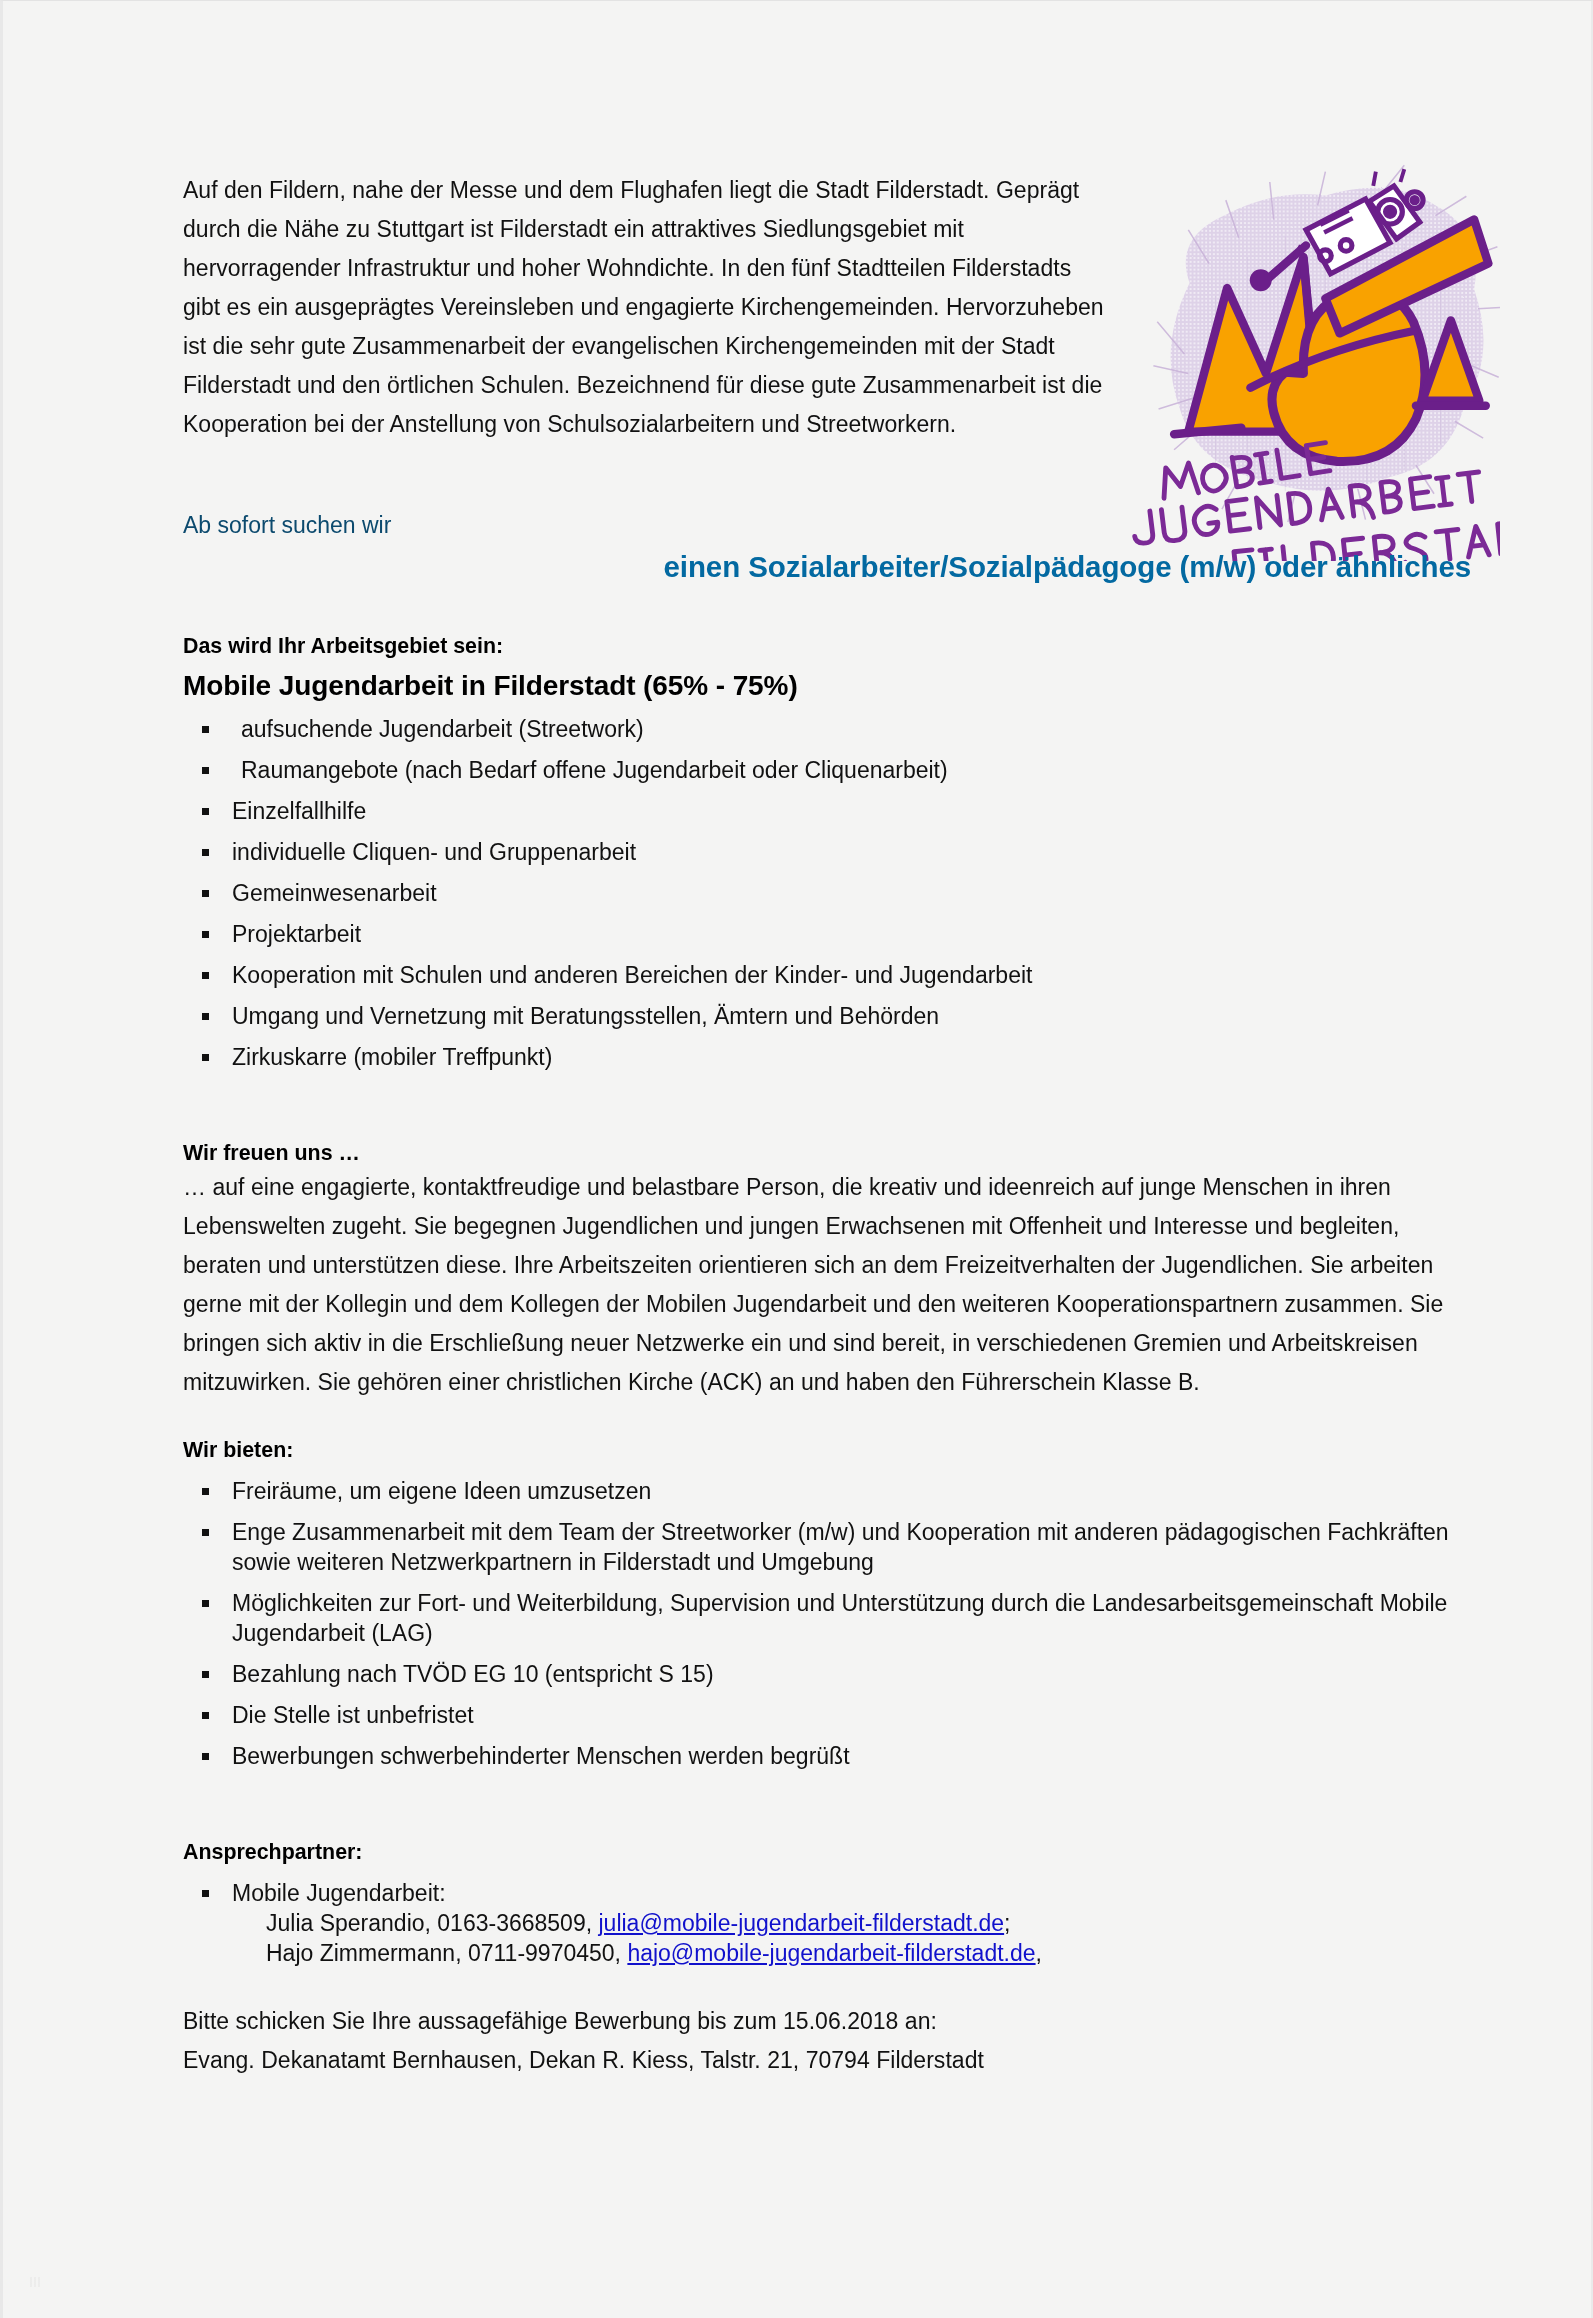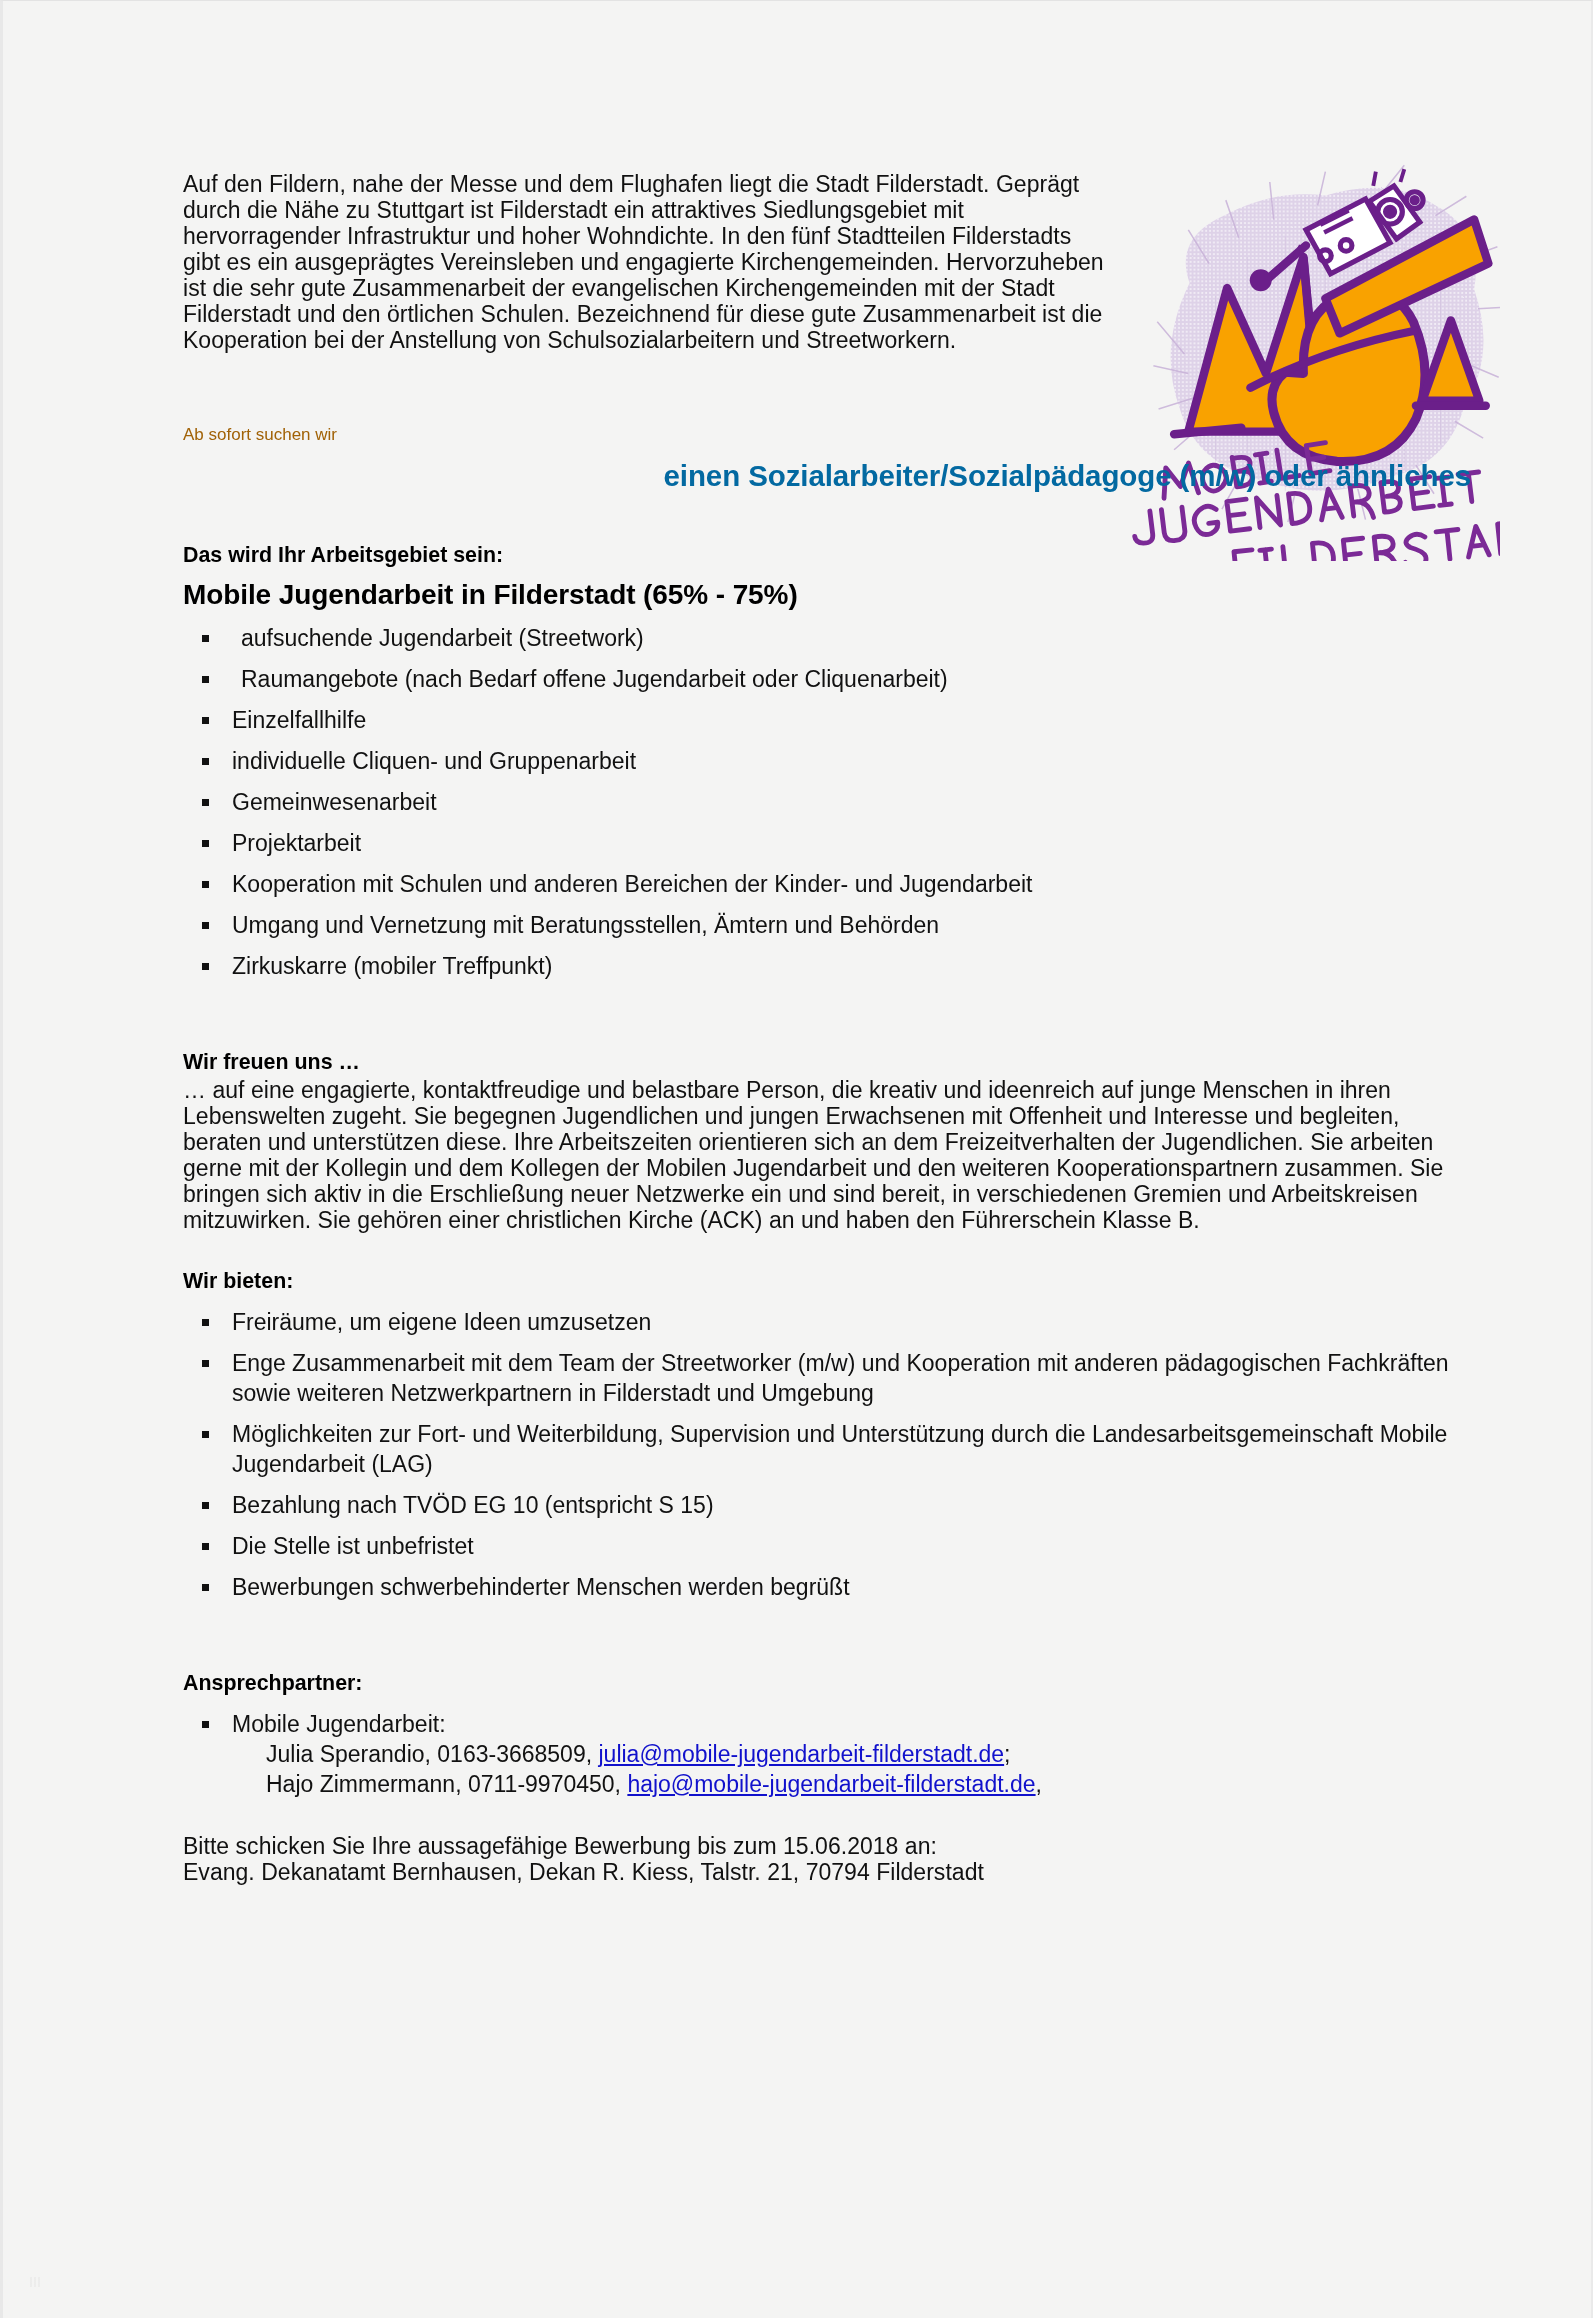--- a/index.html
+++ b/index.html
@@ -25,37 +25,37 @@
   #content {
     position: absolute;
     left: 180px;
     top: 170px;
     width: 1288px;
   }
 
   
   .para {
     font-size: 23px;
-    line-height: 26px;
+    line-height: 39px;
     color: #111111;
     letter-spacing: 0.03px;
   }
   .para-narrow { width: 926px; }
   .para-wide   { width: 1288px; }
 
   .bold-sm {
     font-size: 21.4px;
     line-height: 29px;
     font-weight: bold;
     color: #000000;
   }
   .light-sm {
-    font-size: 17px;
+    font-size: 23px;
     line-height: 29px;
-    color: #a16207;
+    color: #0c4a6e;
   }
   .bold-lg {
     font-size: 29.5px;
     line-height: 36px;
     font-weight: bold;
     color: #0369a1;
     letter-spacing: -0.1px;
     text-align: right;
   }
   .bold-md {

